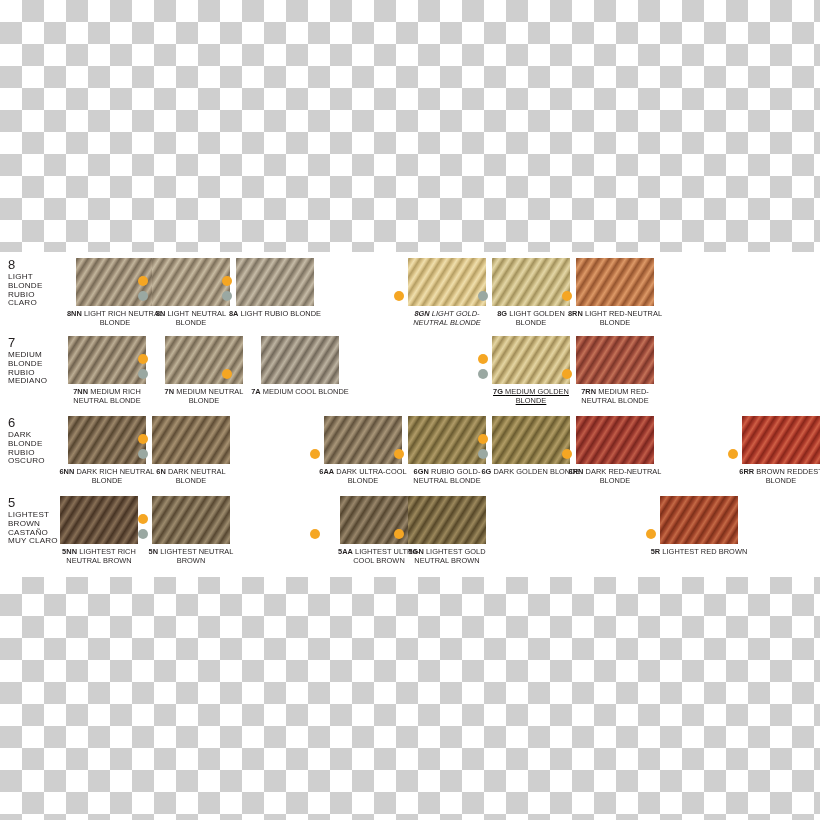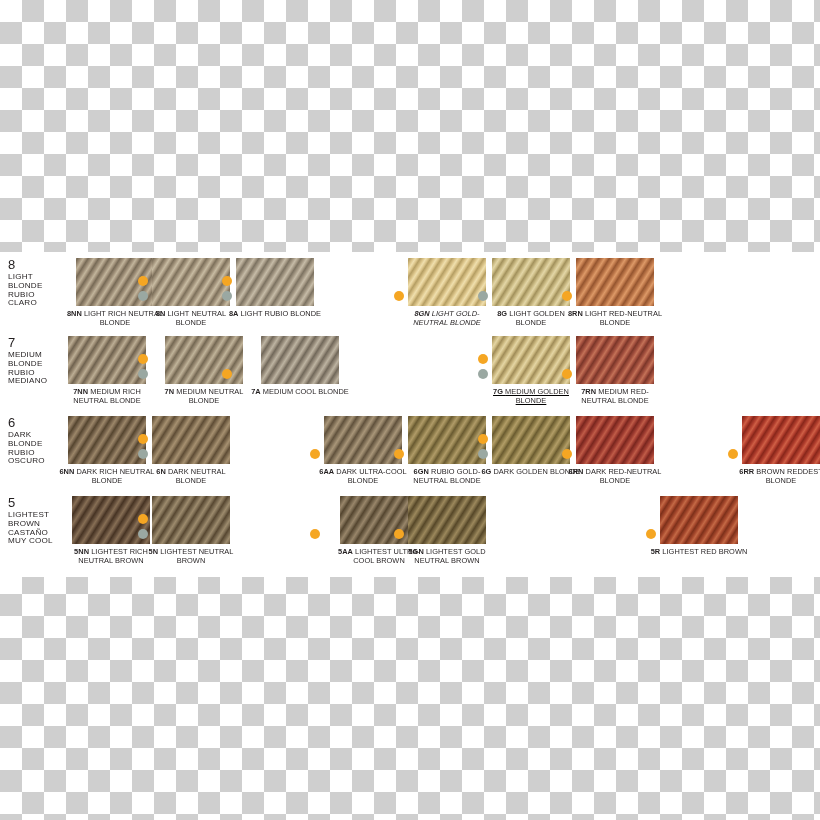--- a/index.html
+++ b/index.html
@@ -261,23 +261,23 @@
           </div>
           <div class="caption"><b>6RR</b> <span>BROWN REDDEST BLONDE</span></div>
         </div>
       </div>
       <div class="row" style="top: 496px;">
         <div class="row-label">
           <span class="lvl">5</span>
           <span class="nm">LIGHTEST
 BROWN</span>
           <span class="nm">CASTAÑO
-MUY COOL</span>
-        </div>
-        <div class="swatch-cell" style="left: 72px;">
+MUY CLARO</span>
+        </div>
+        <div class="swatch-cell" style="left: 60px;">
           <div class="swatch">
             <div class="strand" style="background: repeating-linear-gradient(-58deg, rgb(70, 51, 35) 0px, rgb(106, 84, 64) 2px, rgb(135, 111, 85) 4px, rgb(106, 84, 64) 6px, rgb(70, 51, 35) 9px), repeating-linear-gradient(-58deg, rgba(255, 255, 255, 0.3) 0px, rgba(255, 255, 255, 0) 5px, rgba(0, 0, 0, 0.22) 11px, rgba(0, 0, 0, 0) 18px), rgb(106, 84, 64);"></div>
           </div>
           <div class="caption"><b>5NN</b> <span>LIGHTEST RICH NEUTRAL BROWN</span></div>
         </div>
         <div class="dots" style="left: 138px; top: 18px;">
           <span class="dot gold" style="background: rgb(245, 166, 35);"></span>
           <span class="dot gray" style="background: rgb(154, 168, 162);"></span>
         </div>
         <div class="swatch-cell" style="left: 152px;">

